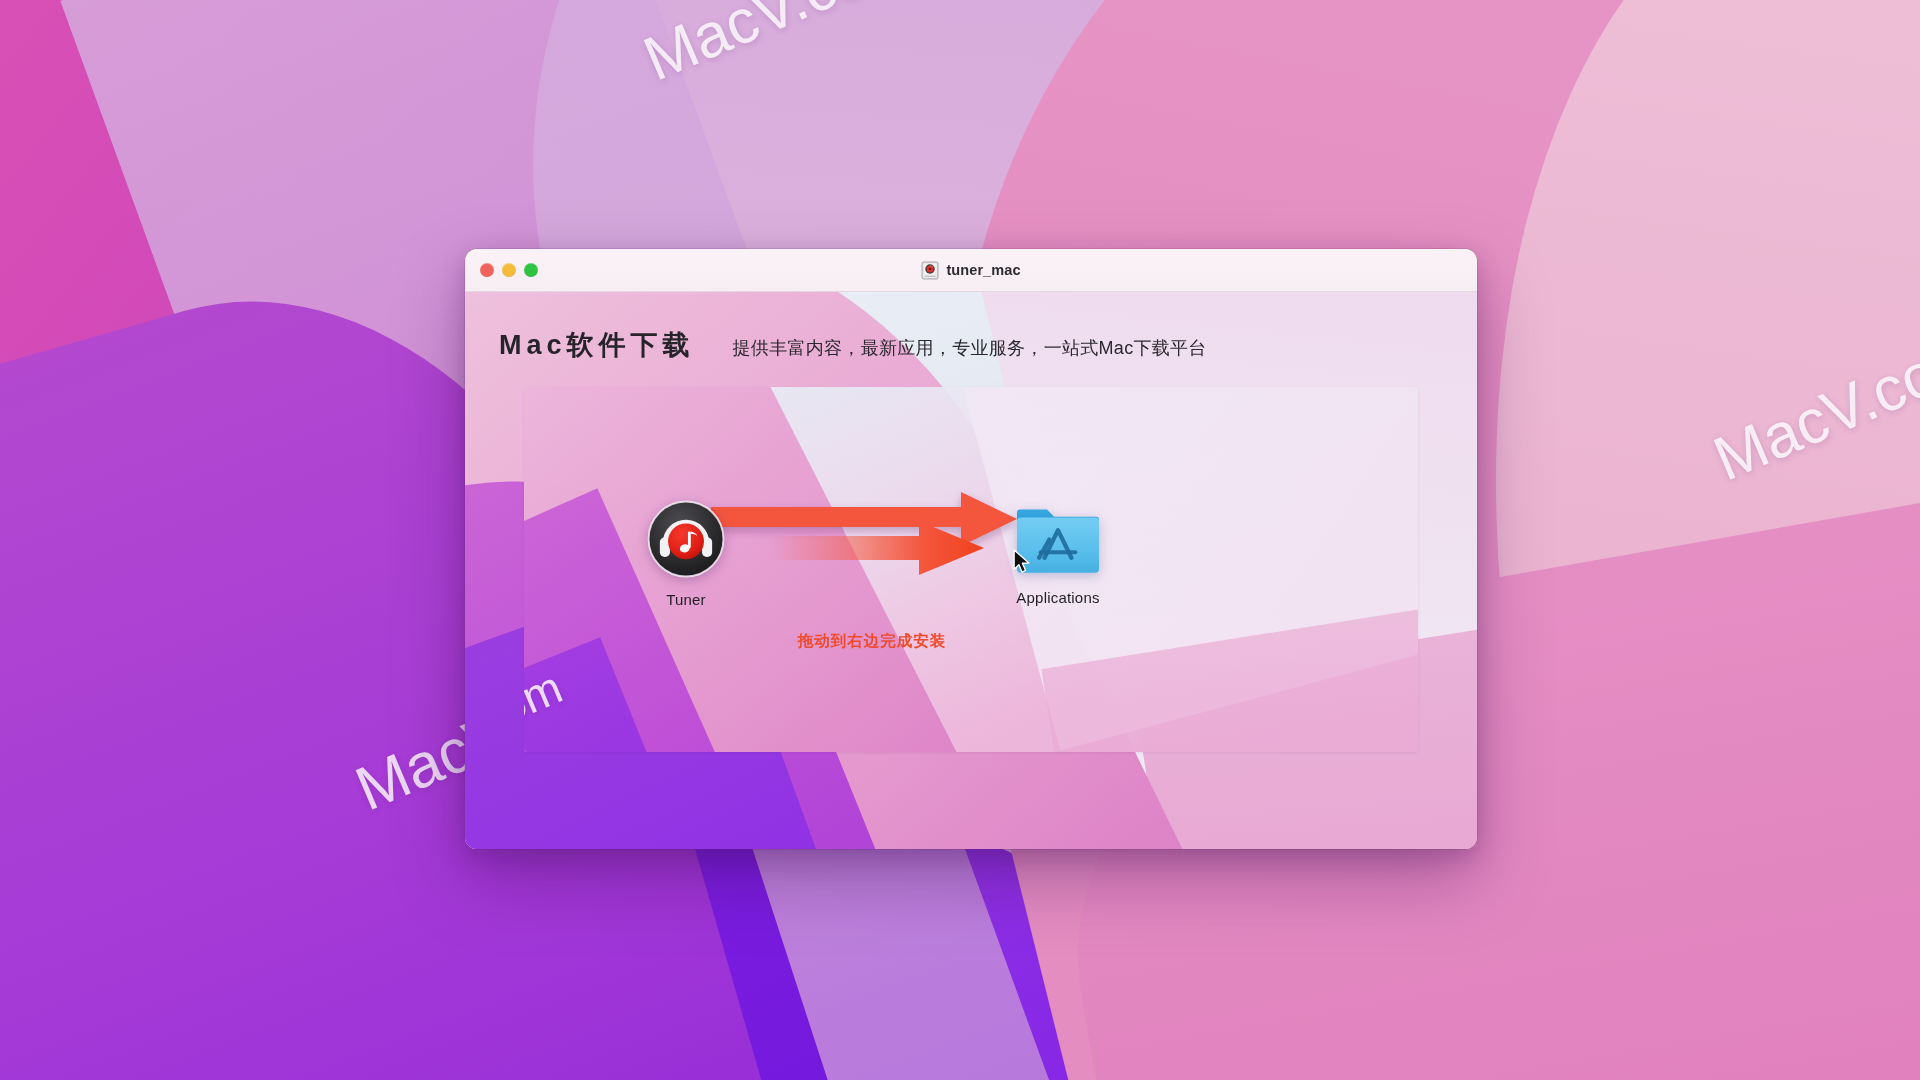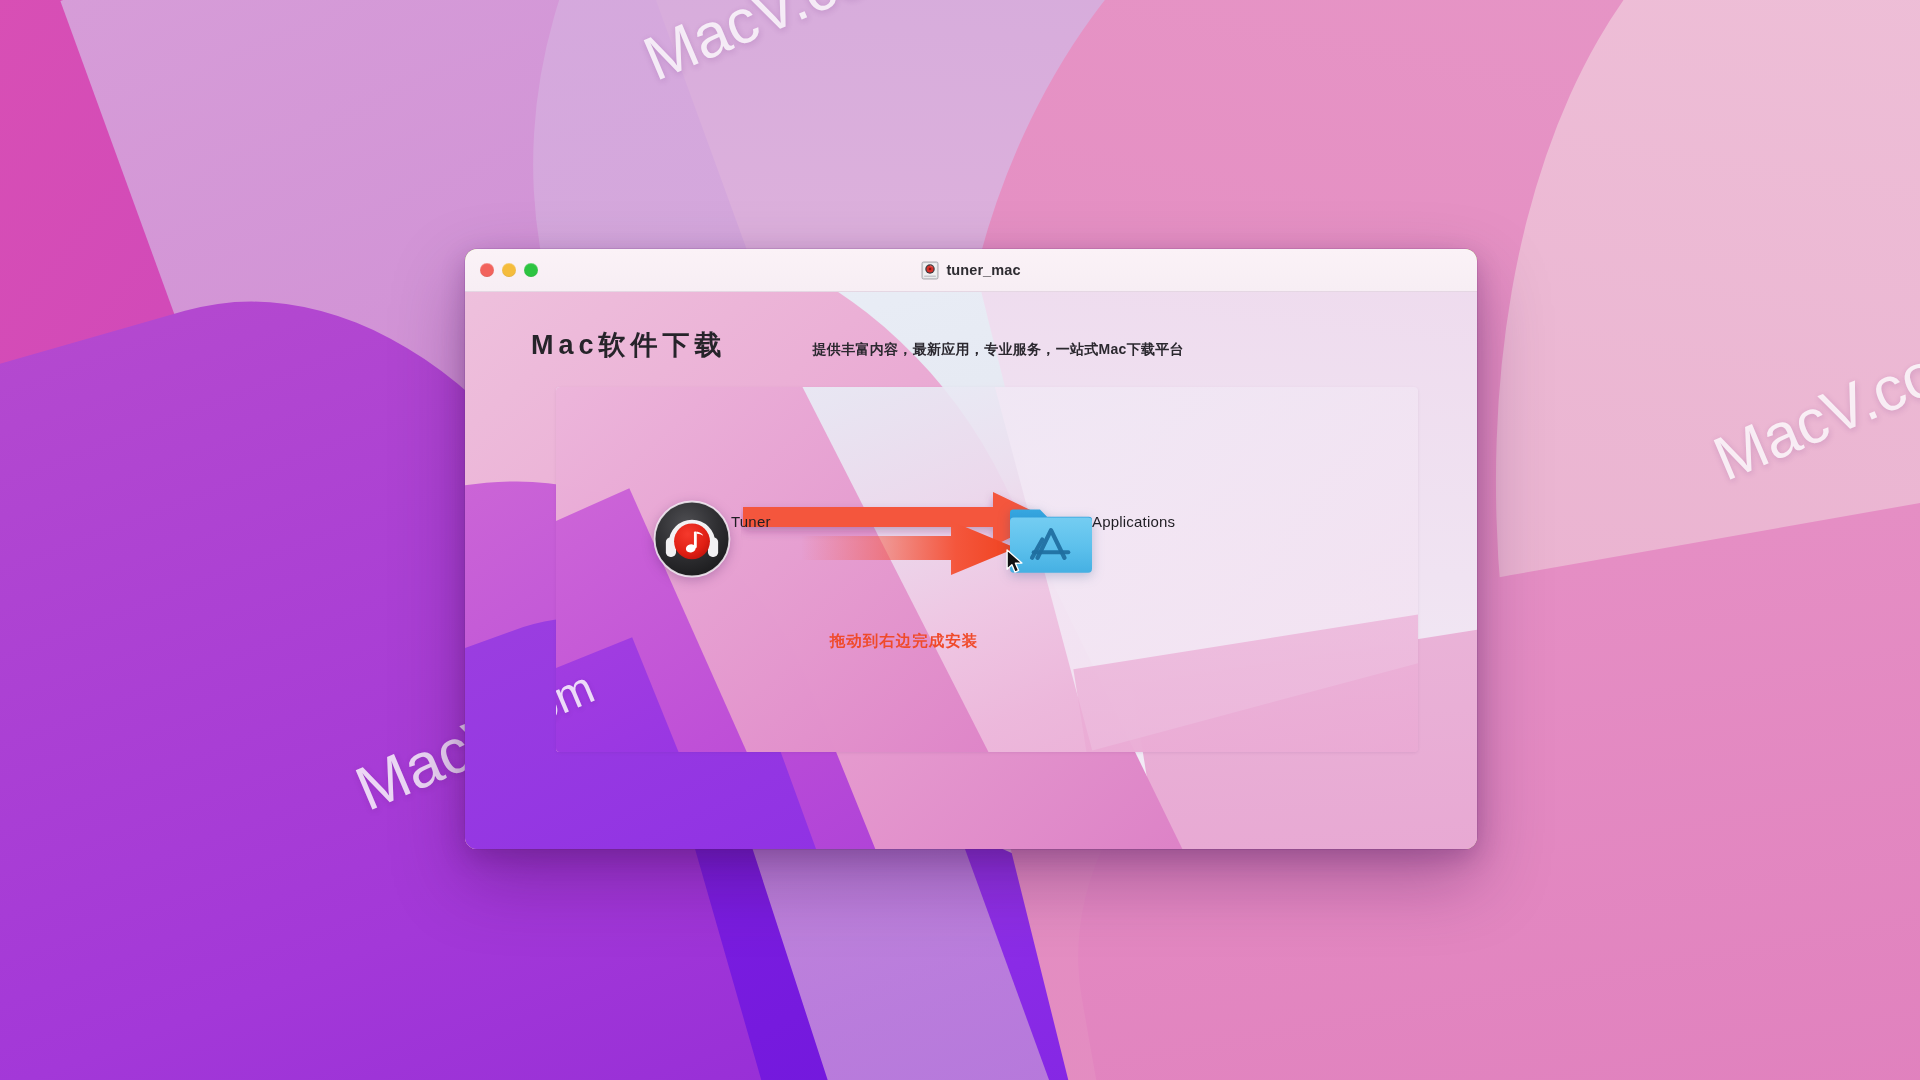--- a/index.html
+++ b/index.html
@@ -125,21 +125,20 @@
   #disk-icon { width:18px; height:19px; display:block; }
 
   
   #window-body {
     position:relative;
     height:607px;
     background:linear-gradient(165deg,
       #e9eef6 0%, #e8ecf5 14%, #e6eaf3 26%,
       #ecc9e0 46%, #e9b7d8 60%, #e8aed4 74%, #e7a7d1 100%);
     overflow:hidden;
-    padding-left:32px;
   }
   
   .bw { position:absolute; }
   .bw-a { left:-240px; top:-80px; width:820px; height:900px;
           background:linear-gradient(165deg,#f0c9e0 0%,#e9a6d2 55%,#dc7fc6 100%);
           transform:rotate(-26deg); border-radius:0 50% 0 0; }
   .bw-b { left:-320px; top:200px; width:700px; height:700px;
           background:linear-gradient(170deg,#cf6ad6 0%,#b84ad8 60%,#a43ad6 100%);
           transform:rotate(-22deg); border-radius:0 45% 0 0; }
   .bw-c { left:-170px; top:340px; width:520px; height:520px;
@@ -156,23 +155,23 @@
   #dmg-header {
     position:relative; z-index:3;
     display:flex; align-items:baseline;
     padding:35px 34px 0 34px;
   }
   #header-title {
     font-size:27px; font-weight:700; color:#26242a;
     letter-spacing:5px;
   }
   #header-subtitle {
-    font-size:14px; color:#2b282f;
-    margin-left:86px; letter-spacing:.3px;
-    font-weight:700;
+    font-size:18px; color:#2b282f;
+    margin-left:38px; letter-spacing:.3px;
+    font-weight:400;
   }
 
   
   #drop-panel {
     position:relative; z-index:3;
     margin:24px 59px 0 59px;
     height:365px;
     border-radius:4px;
     background:
       linear-gradient(158deg,
@@ -200,21 +199,21 @@
           transform:rotate(-15deg); }
   .pw-5 { left:540px; top:230px; width:640px; height:340px;
           background:linear-gradient(185deg,rgba(236,178,216,.75) 0%,rgba(230,156,206,.80) 100%);
           transform:rotate(-9deg); }
 
   
   #panel-content { position:absolute; inset:0; z-index:4; }
 
   .drop-item {
     position:absolute;
-    display:flex; flex-direction:row; align-items:flex-start;
+    display:flex; flex-direction:column; align-items:center;
   }
   #item-app  { left:97px;  top:113px; width:130px; }
   #item-apps { left:454px; top:113px; width:160px; }
 
   .item-label {
     margin-top:13px;
     font-size:15px; color:#201e24;
     letter-spacing:.2px;
     text-align:center;
   }

